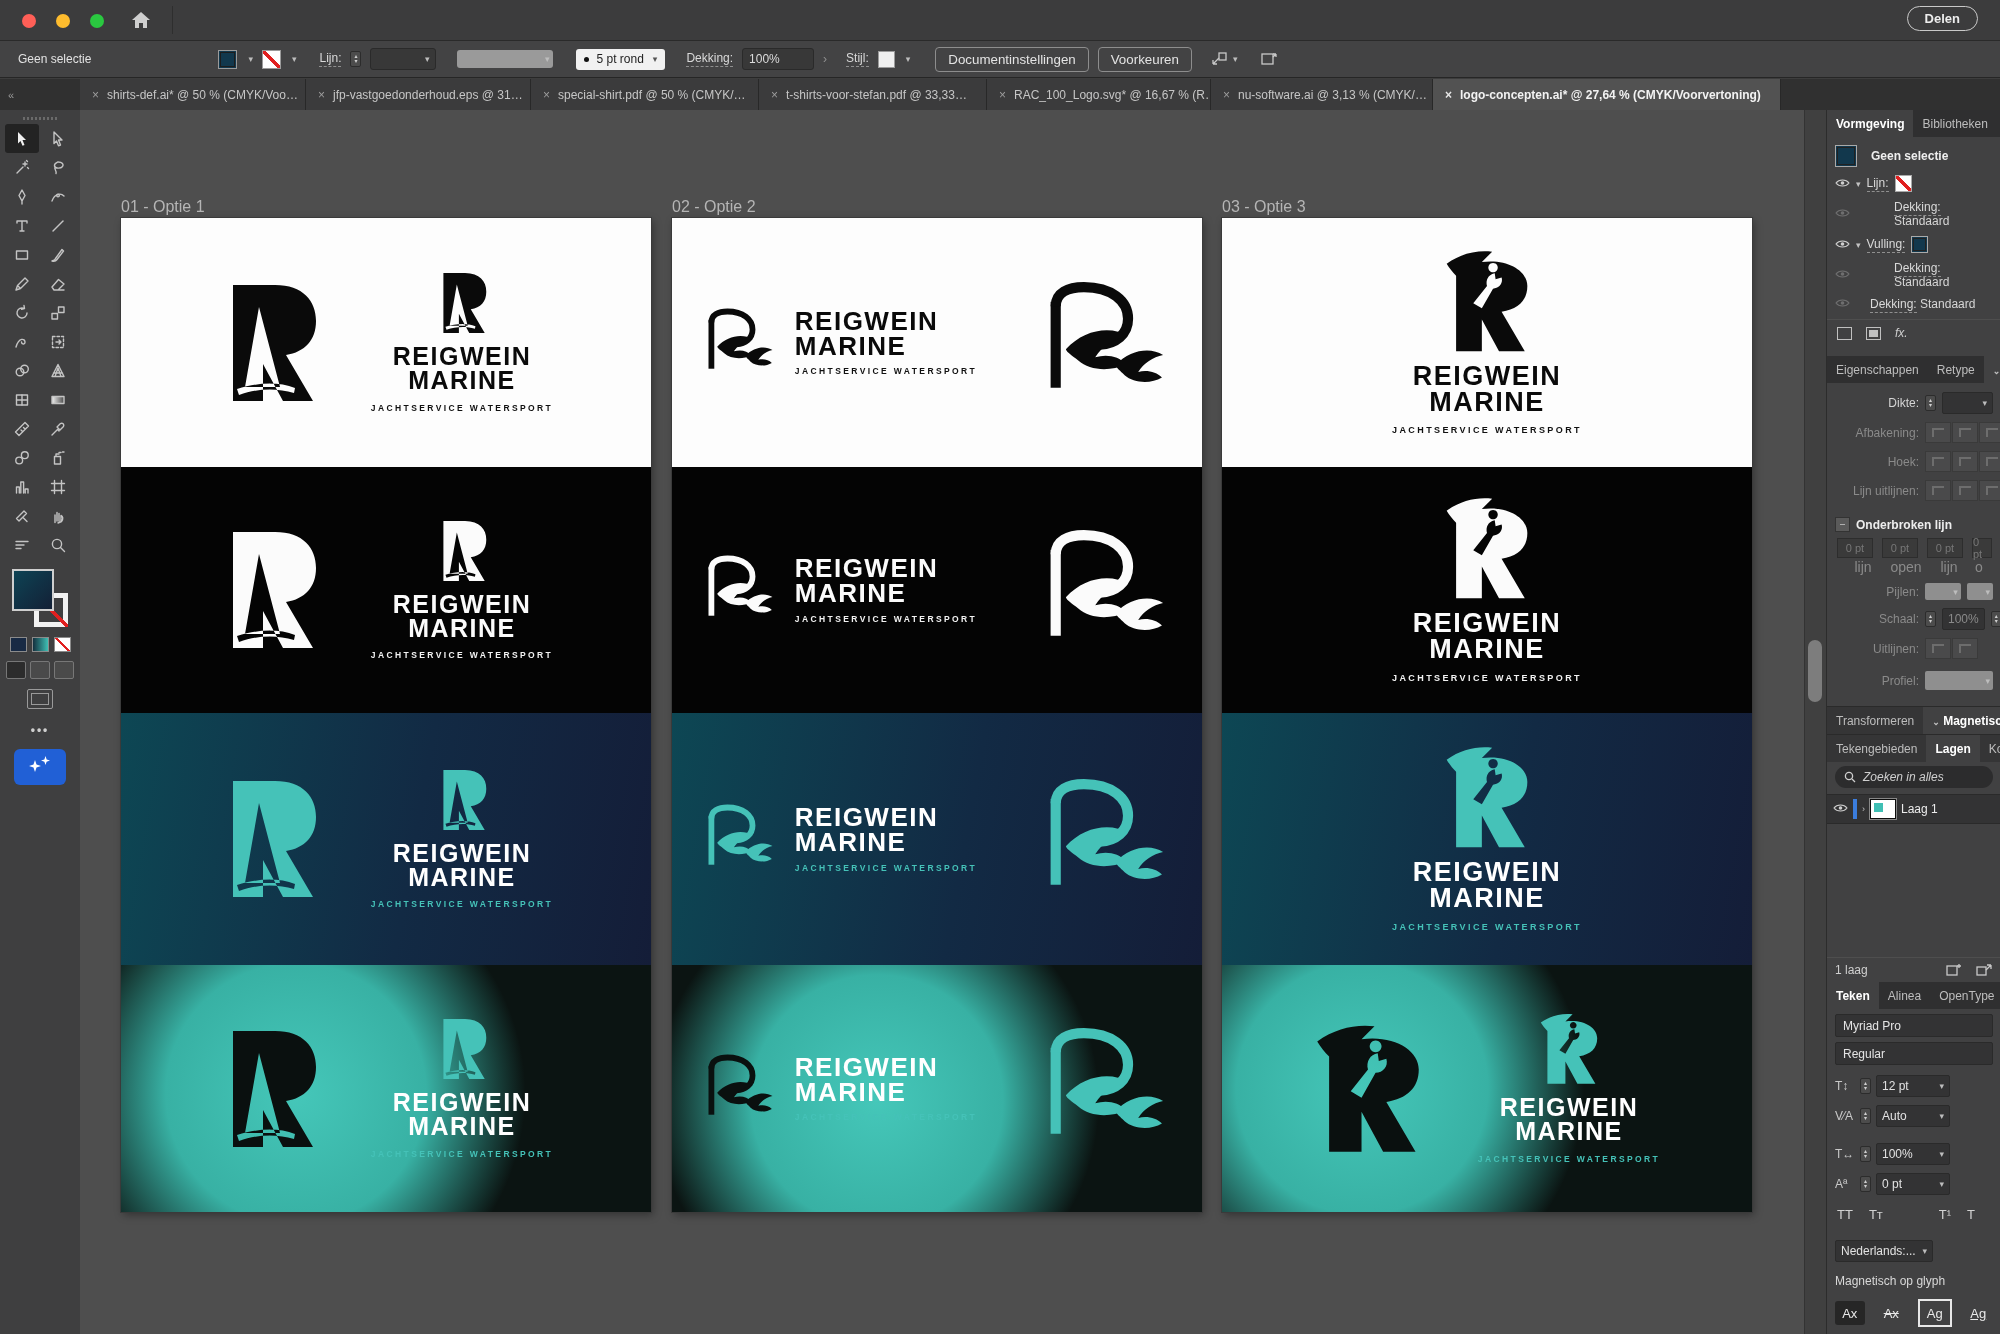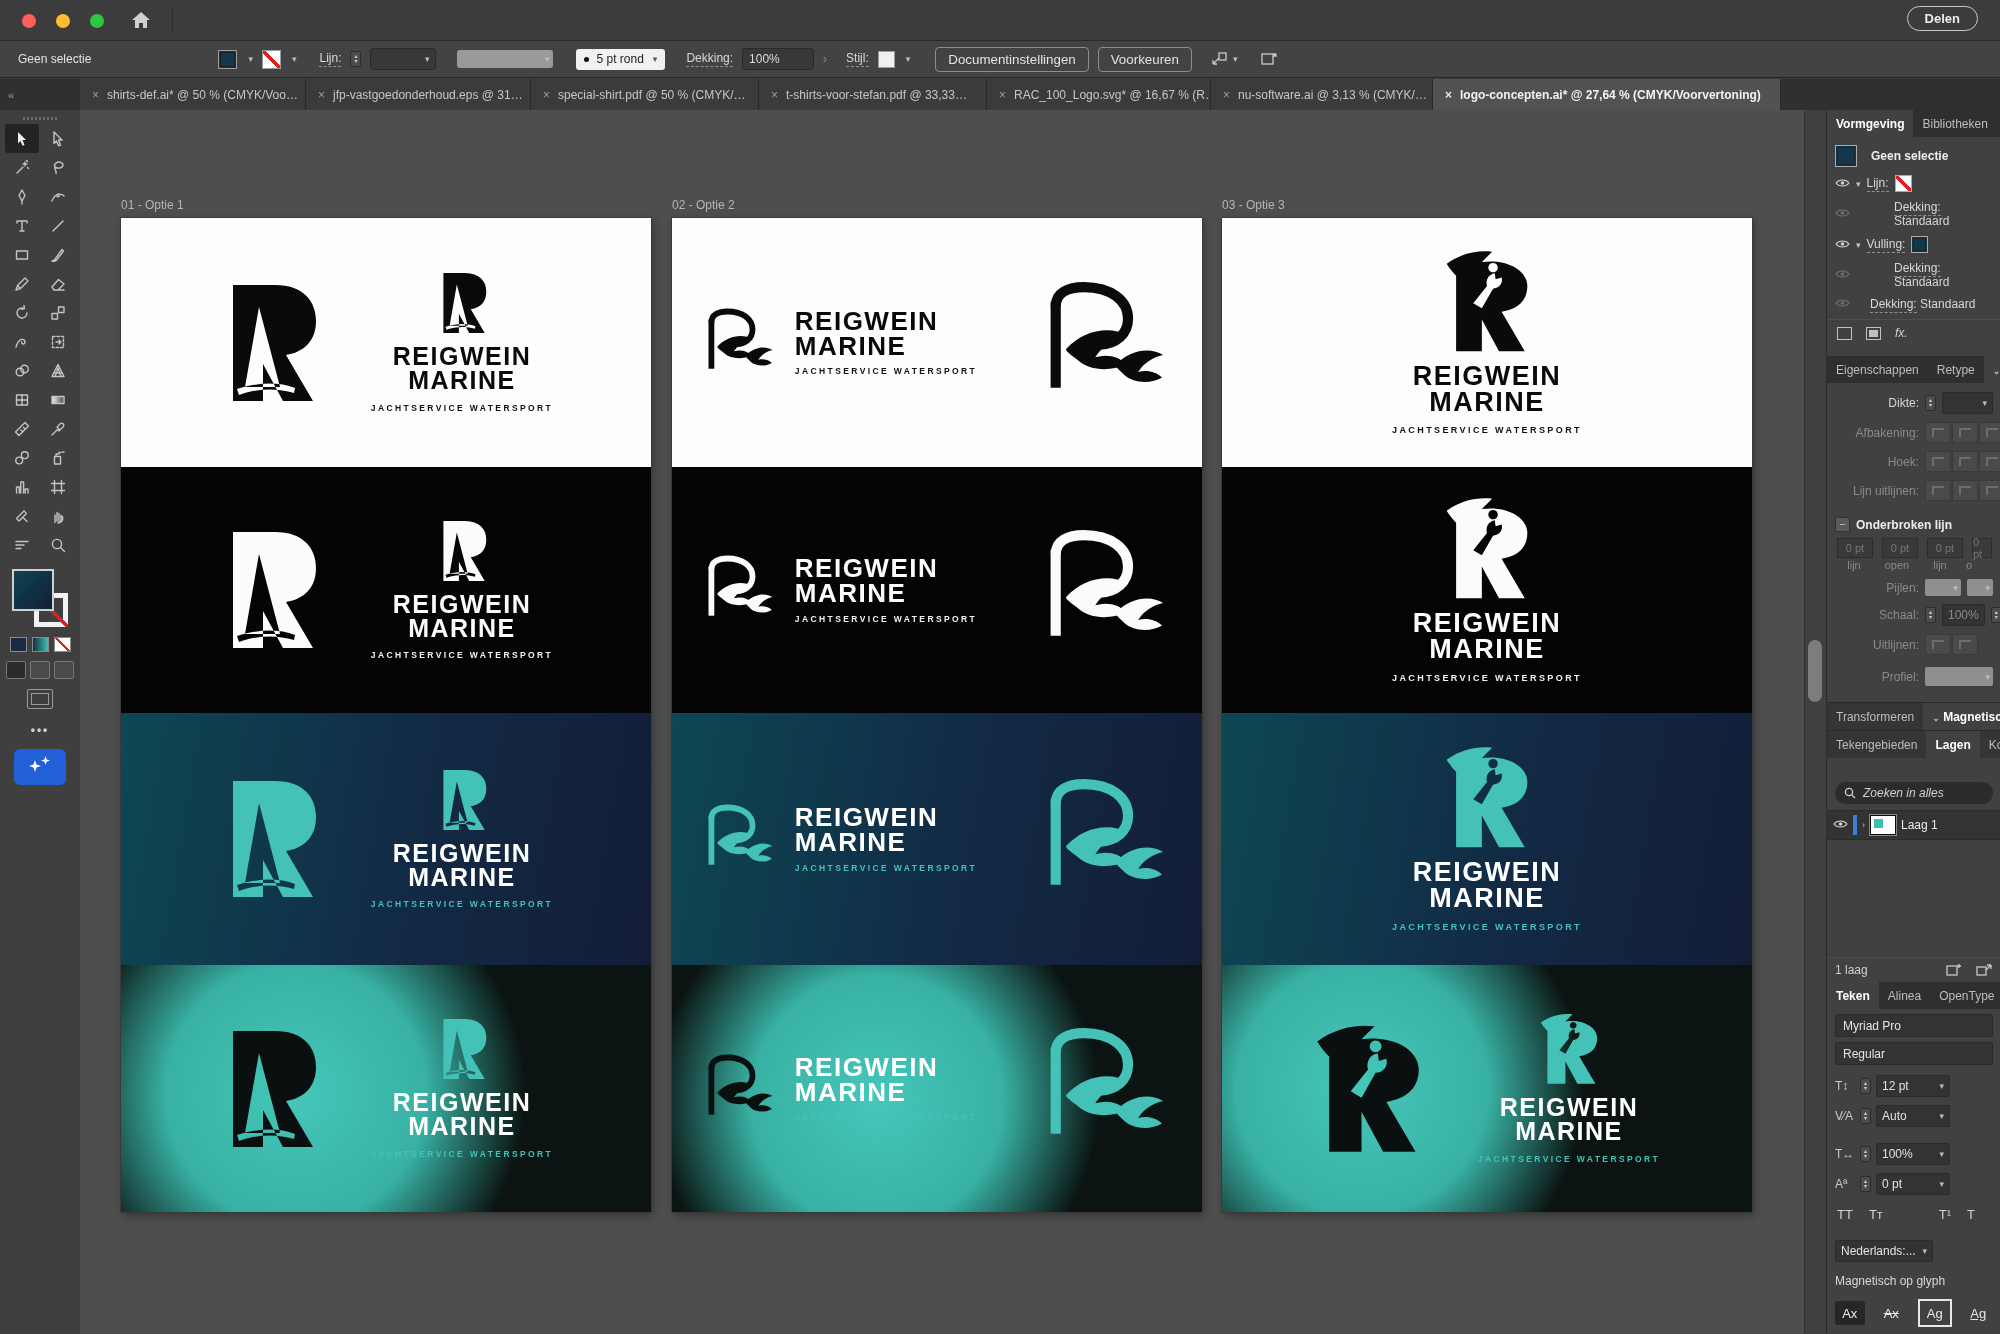--- a/index.html
+++ b/index.html
@@ -69,21 +69,21 @@
   .moderow{display:flex;gap:4px;margin-top:9px;}
   .mode{width:18px;height:16px;border:1px solid #777;border-radius:2px;background:#4a4a4a;}
   .mode.on{background:#2c2c2c;}
   .scrmode{margin-top:10px;width:24px;height:18px;border:1px solid #9a9a9a;border-radius:2px;position:relative;}
   .scrmode:after{content:"";position:absolute;inset:3px;border:1px solid #9a9a9a;}
   .tdots{margin-top:14px;color:#cfcfcf;letter-spacing:2px;font-weight:bold;}
   .aibtn{margin-top:12px;width:52px;height:36px;border-radius:6px;background:#2160d6;
          display:flex;align-items:center;justify-content:center;}
   
   .canvas{position:absolute;left:80px;top:110px;width:1724px;height:1224px;background:#4e4e4e;overflow:hidden;}
-  .ablabel{position:absolute;top:88px;font-size:12px;color:#b5b5b5;}
+  .ablabel{position:absolute;top:88px;font-size:16px;color:#b5b5b5;}
   .artboard{position:absolute;top:108px;width:530px;height:994px;background:#fff;
             box-shadow:0 0 0 1px #3a3a3a, 2px 3px 8px rgba(0,0,0,.35);display:flex;flex-direction:column;}
   .ab-row{position:relative;overflow:hidden;}
   .r1{height:249px;--mk:#0a0a0a;--ti:#0a0a0a;--su:#111;background:#fdfdfd;}
   .r2{height:246px;--mk:#fbfbfb;--ti:#fbfbfb;--su:#f2f2f2;background:#040404;}
   .r3{height:252px;--mk:var(--teal);--ti:#fff;--su:var(--teal);
       background:linear-gradient(100deg,#0d4754 0%,#122a44 55%,#141d38 100%);}
   .r4{height:247px;--mk:var(--teal);--ti:#fff;--su:var(--teal);background:#0b1412;}
   .r4.g1{background:radial-gradient(circle 310px at 175px 52%, #45c7b9 0%, #38b1a4 42%, rgba(11,20,18,0) 74%),#0b1412;}
   .r4.g2{background:radial-gradient(circle 300px at 205px 55%, #45c7b9 0%, #38b1a4 42%, rgba(11,20,18,0) 74%),#0b1412;}
@@ -123,26 +123,26 @@
   .sqic.in{position:relative;} .sqic.in:after{content:"";position:absolute;inset:2px;background:#c0c0c0;}
   .fx{font-style:italic;color:#cfcfcf;text-align:right;}
   .lblr{width:84px;text-align:right;color:#d5d5d5;flex-shrink:0;}
   .lblr.dim{color:#8a8a8a;}
   .b3{display:flex;gap:1px;}
   .b3 span{width:24px;height:19px;background:#4a4a4b;border:1px solid #3a3a3a;position:relative;}
   .b3 span:after{content:"";position:absolute;inset:5px 6px;border:2px solid #6d6d6d;border-right:none;border-bottom:none;}
   .dash{display:flex;gap:9px;padding:2px 8px 0 10px;}
   .dash .db{width:34px;height:18px;background:#3a3a3a;border:1px solid #2d2d2d;color:#777;font-size:11px;
             display:flex;align-items:center;justify-content:center;}
-  .dashl{display:flex;gap:9px;padding:1px 8px 4px 10px;color:#8a8a8a;font-size:11px;}
+  .dashl{display:flex;gap:9px;padding:1px 8px 4px 10px;color:#8a8a8a;font-size:14px;justify-content:flex-end;}
   .dashl span{width:34px;text-align:center;}
   .cbx{width:13px;height:13px;background:#5a5a5a;border:1px solid #333;display:inline-flex;align-items:center;justify-content:center;color:#ddd;font-size:9px;line-height:9px;}
   .gdd{background:#8f8f8f;border-radius:2px;height:17px;display:inline-flex;align-items:center;justify-content:flex-end;padding:0 3px;color:#c9c9c9;}
   .drow2{display:flex;background:#353536;flex-shrink:0;border-top:1px solid #2a2a2a;}
-  .searchw{margin:24px 8px 2px;background:#2c2c2d;border-radius:12px;height:22px;display:flex;align-items:center;gap:7px;padding:0 9px;flex-shrink:0;}
+  .searchw{margin:4px 8px 2px;background:#2c2c2d;border-radius:12px;height:22px;display:flex;align-items:center;gap:7px;padding:0 9px;flex-shrink:0;}
   .searchw span{font-style:italic;color:#cfcfcf;}
   .layrow{display:flex;align-items:center;gap:5px;padding:4px 6px;background:#333334;border-top:1px solid #2a2a2a;border-bottom:1px solid #2a2a2a;margin-top:4px;flex-shrink:0;}
   .laccent{width:4px;height:20px;background:#3b7ddd;}
   .lthumb{width:24px;height:18px;background:#fff;border:1.5px solid #0c0c0c;outline:1px solid #888;position:relative;}
   .lthumb:after{content:"";position:absolute;left:3px;top:3px;width:9px;height:9px;background:#3fbfb4;}
   .spacer{flex:1;}
   .cntrow{display:flex;align-items:center;padding:5px 8px;border-top:1px solid #4e4e4e;color:#cfcfcf;flex-shrink:0;gap:12px;}
   .fontdd{margin:5px 8px 0;background:#333334;border:1px solid #2a2a2a;border-radius:2px;height:21px;display:flex;align-items:center;padding:0 7px;color:#e4e4e4;flex-shrink:0;justify-content:space-between;}
   .trow2{display:flex;align-items:center;gap:5px;padding:4px 8px;flex-shrink:0;}
   .gi{width:20px;color:#c9c9c9;font-size:12px;flex-shrink:0;}

